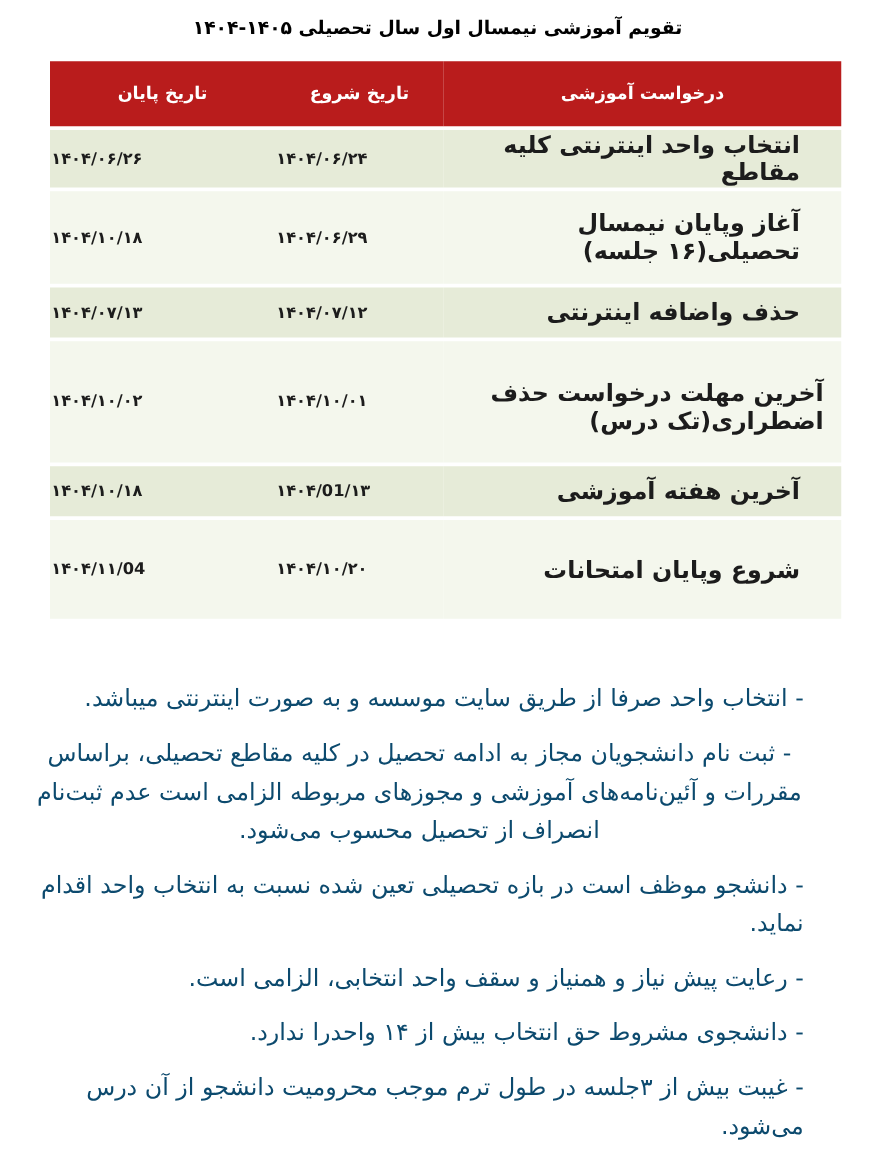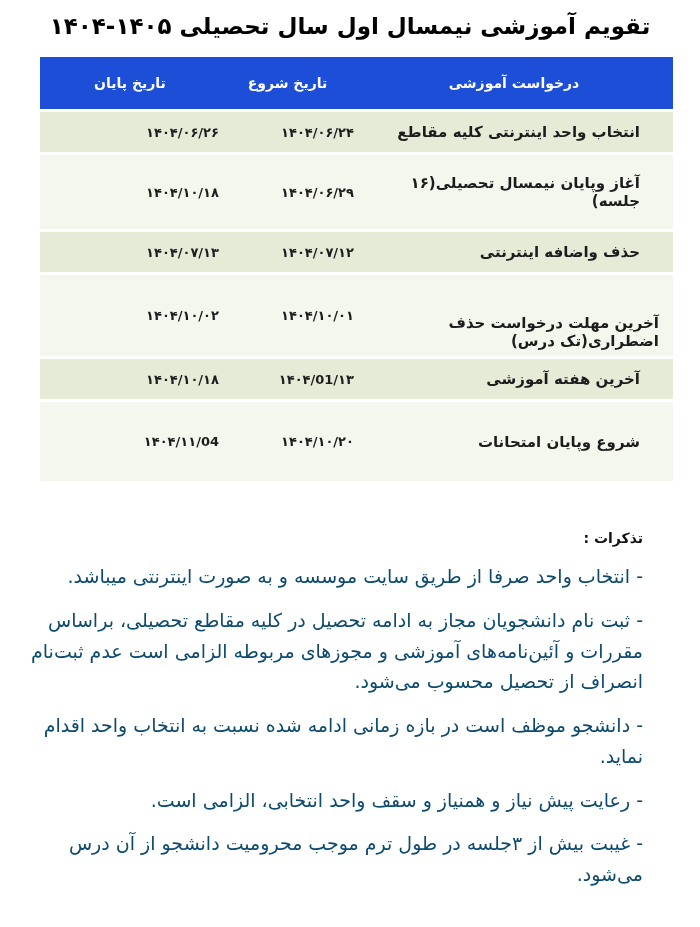--- a/index.html
+++ b/index.html
@@ -7,86 +7,86 @@
     width:700px; height:927px;
     background:#ffffff;
     font-family:"DejaVu Sans", sans-serif;
     direction:rtl;
     overflow:hidden;
     box-sizing:border-box;
   }
   .page-title {
     text-align:center;
     font-weight:bold;
-    font-size:23px;
+    font-size:15px;
     color:#000;
     padding-top:13px;
   }
   table.cal {
     border-collapse:separate;
     border-spacing:0 3px;
     table-layout:fixed;
     width:633px;
     margin:15px 27px 0 40px;
   }
   col.c-activity { width:318px; }
   col.c-start    { width:135px; }
   col.c-end      { width:180px; }
   thead th {
-    background:#1d4ed8;
+    background:#b91c1c;
     color:#ffffff;
     font-size:14px;
     font-weight:bold;
     height:50px;
     text-align:center;
     vertical-align:middle;
   }
   tbody td {
     font-size:13px;
     font-weight:bold;
     color:#1c1c1c;
     vertical-align:middle;
   }
   td.activity {
     text-align:right;
     padding-right:33px;
     padding-left:6px;
-    font-size:15px;
+    font-size:19px;
   }
-  td.date { text-align:right; }
+  td.date { text-align:left; }
   tbody tr:nth-child(odd) td  { background:#e6ebd8; }
   tbody tr:nth-child(even) td { background:#f4f7ed; }
   tbody tr:nth-child(1) td { height:38px; }
   tbody tr:nth-child(2) td { height:72px; }
   tbody tr:nth-child(3) td { height:38px; }
   tbody tr:nth-child(4) td { height:74px; }
   tbody tr:nth-child(5) td { height:38px; }
   tbody tr:nth-child(6) td { height:77px; }
   
   tbody tr:nth-child(4) td.activity {
     vertical-align:bottom;
-    padding-bottom:6px;
+    padding-bottom:22px;
     padding-right:14px;
   }
   .notes { margin:46px 57px 0 28px; }
   .notes-heading {
     font-size:14px;
     font-weight:bold;
     color:#111;
     margin-bottom:15px;
   }
   .note {
     font-size:19px;
     font-weight:normal;
     color:#0c4a6e;
     margin-bottom:13px;
     line-height:1.62;
     text-align:right;
   }
-  .note.wrap-center { text-align:right; }
+  .note.wrap-center { text-align:center; }
 </style>
 </head>
 <body>
 
 <div class="page-title">تقویم آموزشی نیمسال اول سال تحصیلی ۱۴۰۵-۱۴۰۴</div>
 
 <table class="cal">
   <colgroup>
     <col class="c-activity">
       <col class="c-start">
@@ -127,19 +127,19 @@
     </tr>
     <tr>
       <td class="activity">شروع وپایان امتحانات</td>
       <td class="date">۱۴۰۴/۱۰/۲۰</td>
       <td class="date">۱۴۰۴/۱۱/04</td>
     </tr>
   </tbody>
 </table>
 
 <div class="notes">
-  <div class="notes-heading">تذکرات :</div>
   <div class="note">- انتخاب واحد صرفا از طریق سایت موسسه و به صورت اینترنتی میباشد.</div>
   <div class="note wrap-center">- ثبت نام دانشجویان مجاز به ادامه تحصیل در کلیه مقاطع تحصیلی، براساس مقررات و آئین‌نامه‌های آموزشی و مجوزهای مربوطه الزامی است عدم ثبت‌نام انصراف از تحصیل محسوب می‌شود.</div>
-  <div class="note">- دانشجو موظف است در بازه زمانی ادامه شده نسبت به انتخاب واحد اقدام نماید.</div>
+  <div class="note">- دانشجو موظف است در بازه تحصیلی تعین شده نسبت به انتخاب واحد اقدام نماید.</div>
   <div class="note">- رعایت پیش نیاز و همنیاز و سقف واحد انتخابی، الزامی است.</div>
+  <div class="note">- دانشجوی مشروط حق انتخاب بیش از ۱۴ واحدرا ندارد.</div>
   <div class="note">- غیبت بیش از ۳جلسه در طول ترم موجب محرومیت دانشجو از آن درس می‌شود.</div>
 </div>
 
 </body></html>

